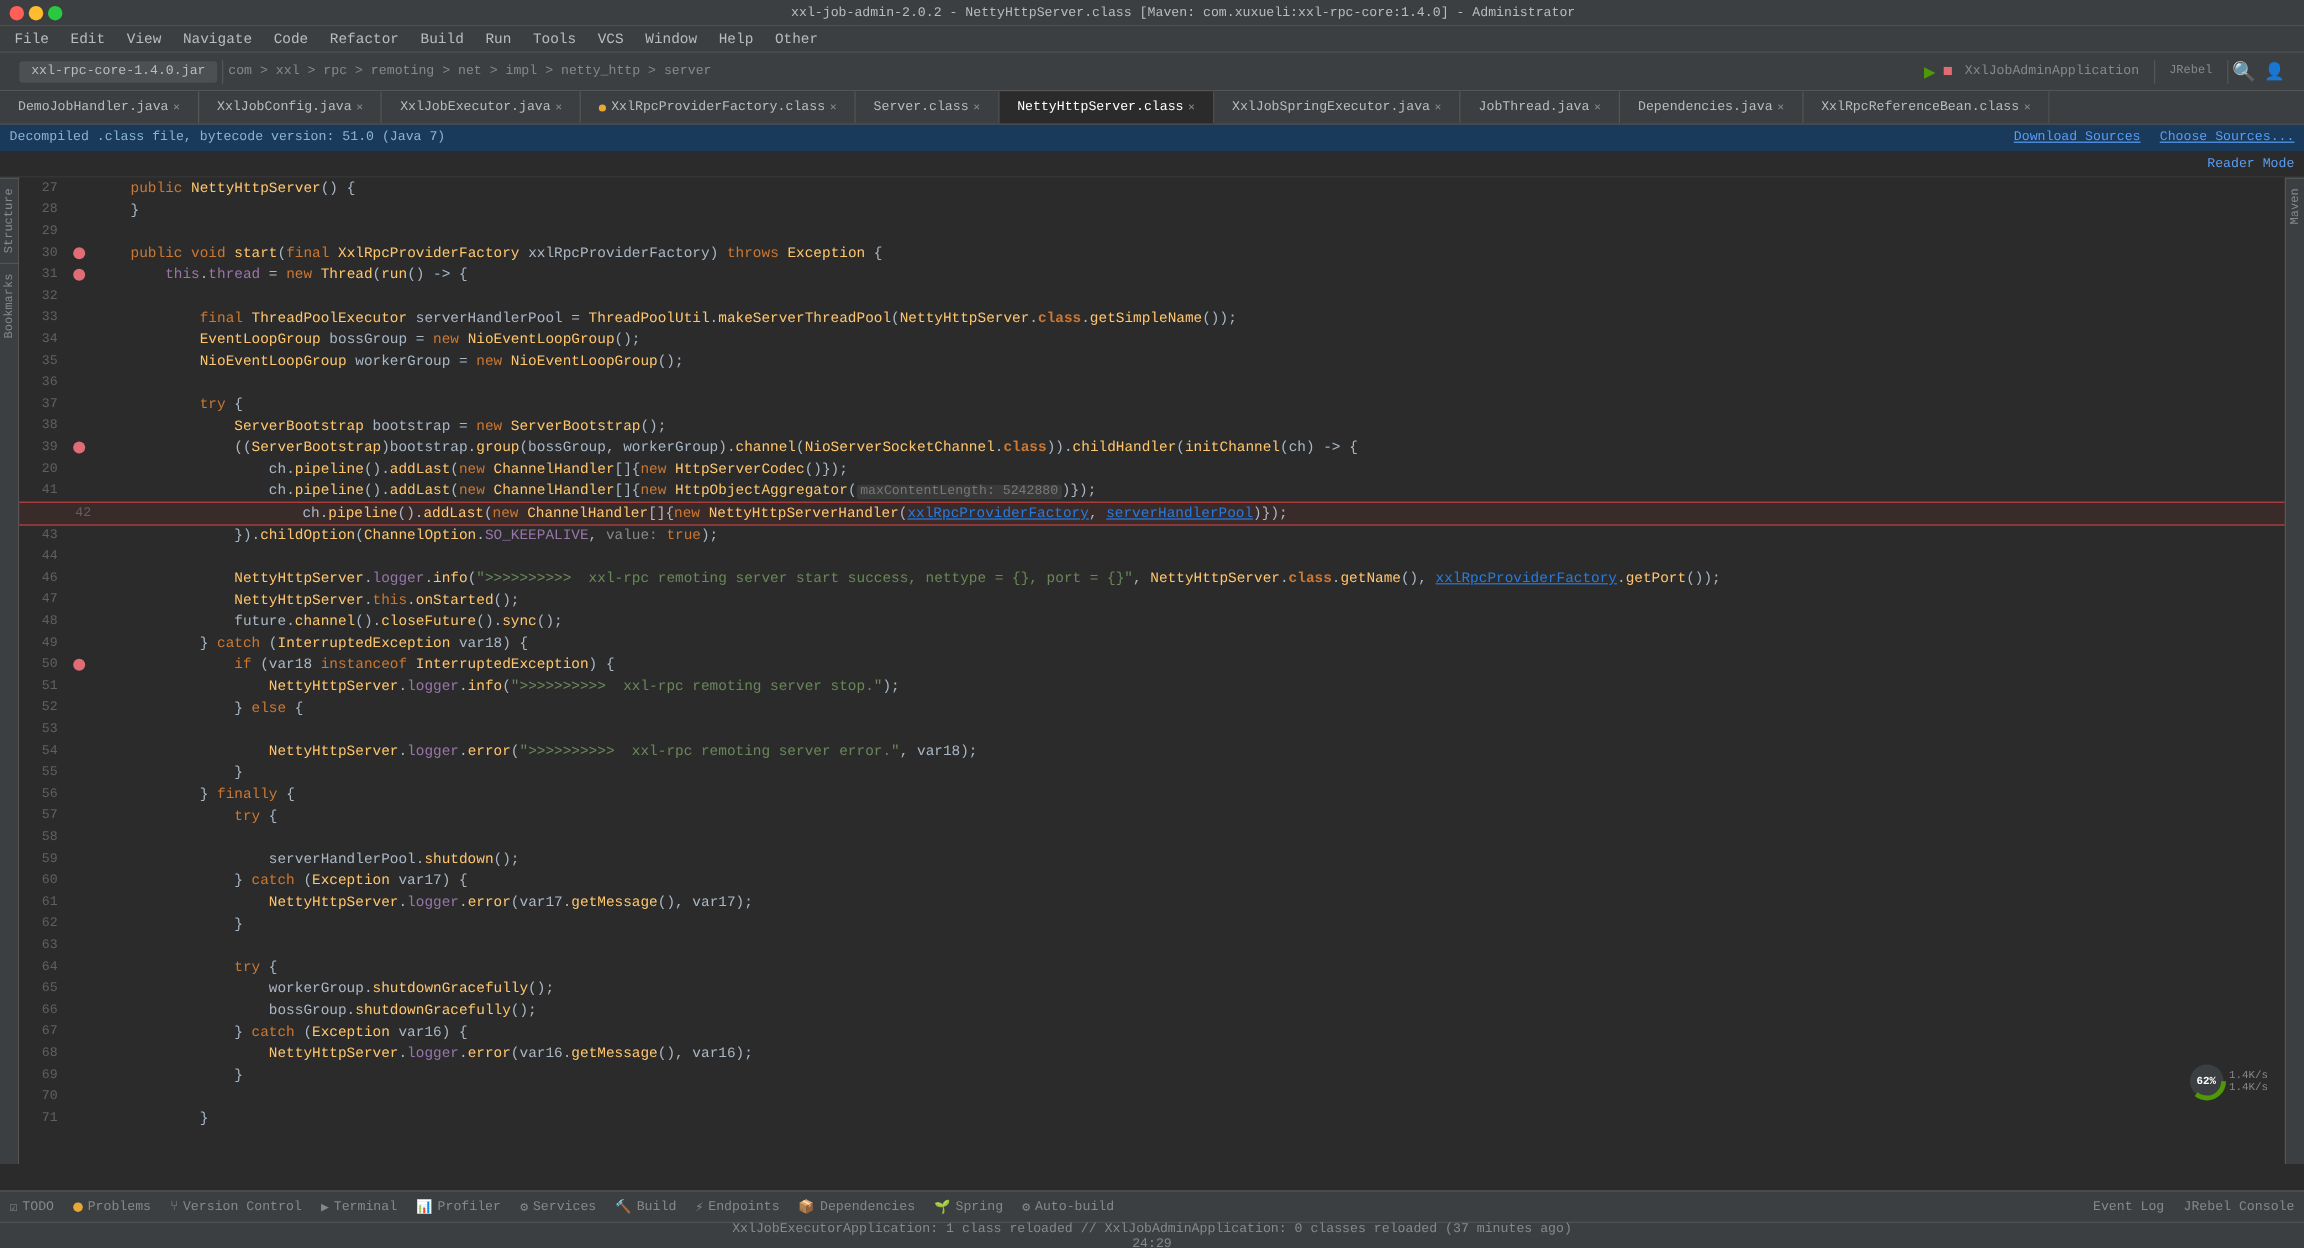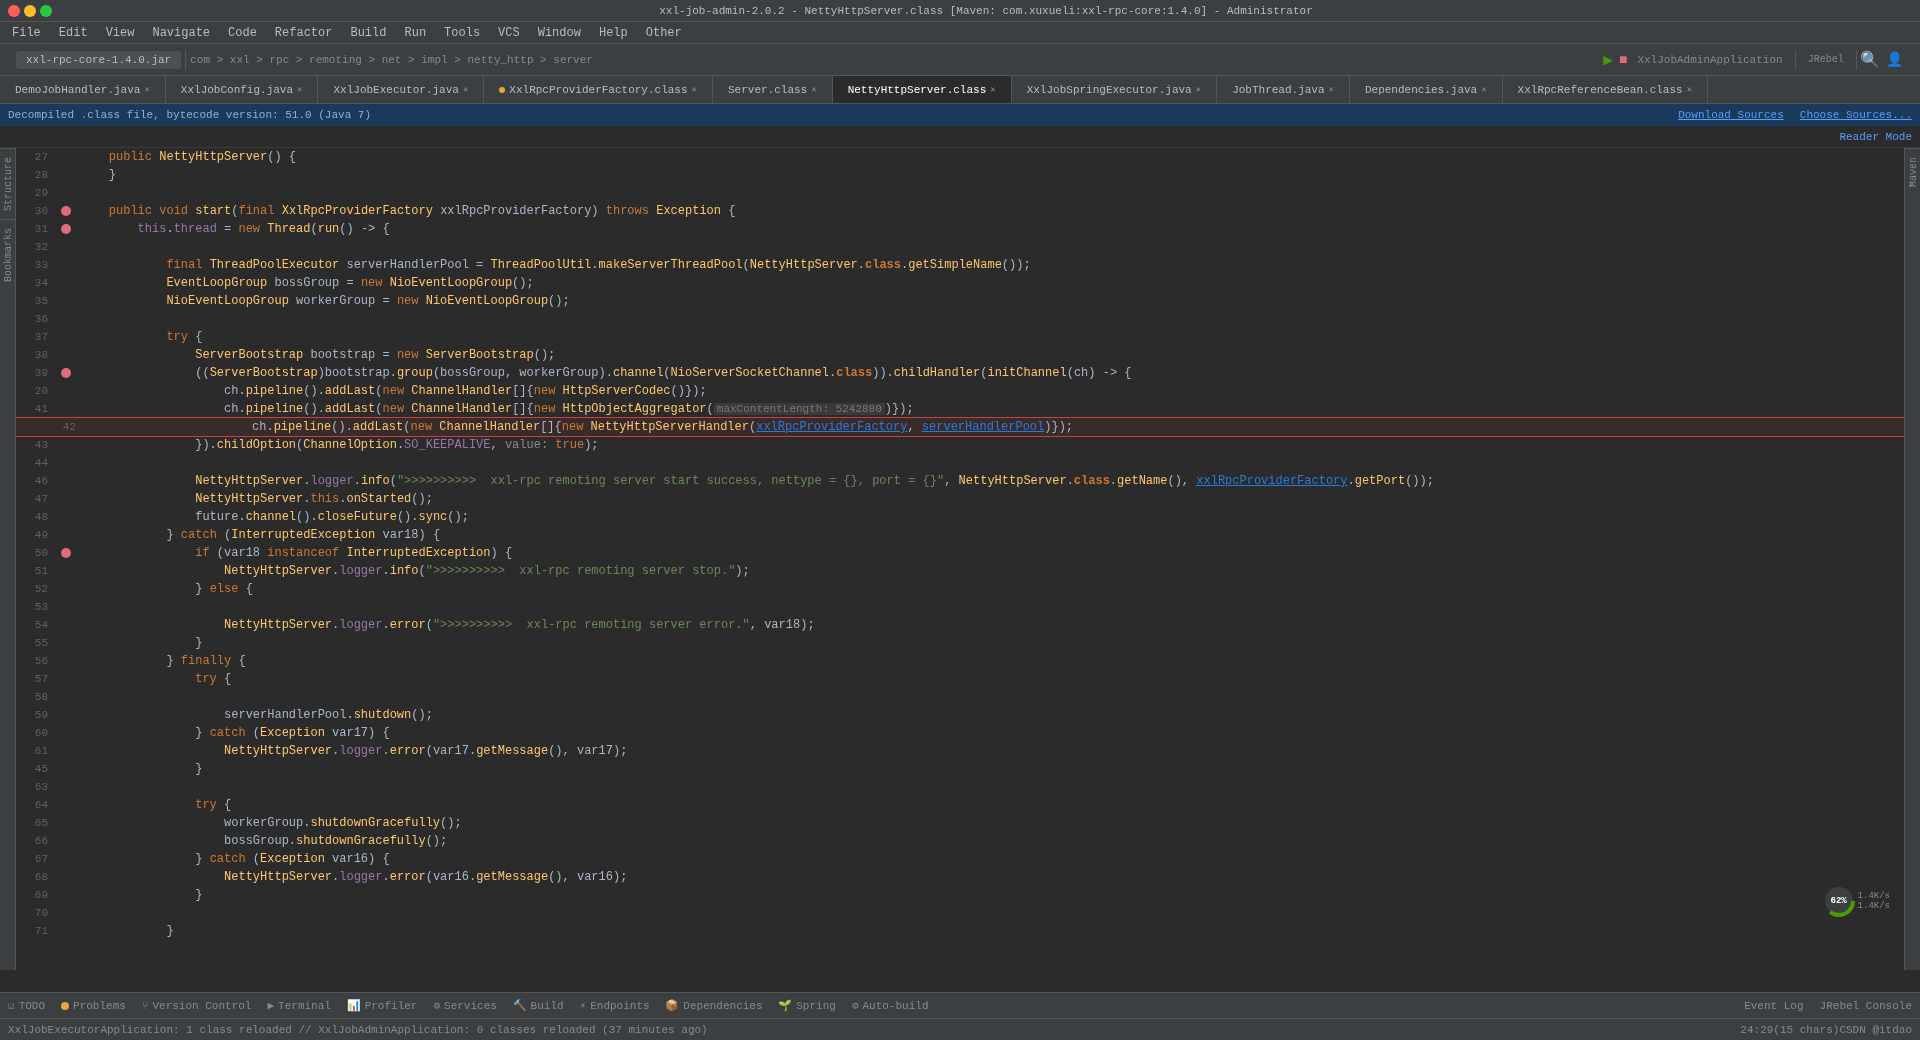--- a/index.html
+++ b/index.html
@@ -173,20 +173,21 @@
       align-items: center;
       padding: 0 8px;
       border-top: 1px solid #555;
       font-size: 11px;
       color: #888;
       position: absolute;
       bottom: 0;
       left: 0;
       right: 0;
       justify-content: space-between;
+      flex-direction: column;
     }
 
     
     .perf-indicator {
       position: absolute;
       right: 30px;
       bottom: 52px;
       display: flex;
       align-items: center;
       gap: 2px;
@@ -545,21 +546,21 @@
         <span class="code-content">                } <span class="kw">catch</span> (<span class="cls">Exception</span> <span class="var">var17</span>) {</span>
       </div>
 
       <div class="code-line">
         <span class="line-num">61</span>
         <span class="line-icons"></span>
         <span class="code-content">                    <span class="cls">NettyHttpServer</span>.<span class="field">logger</span>.<span class="method">error</span>(<span class="var">var17</span>.<span class="method">getMessage</span>(), <span class="var">var17</span>);</span>
       </div>
 
       <div class="code-line">
-        <span class="line-num">45</span>
+        <span class="line-num">62</span>
         <span class="line-icons"></span>
         <span class="code-content">                }</span>
       </div>
 
       <div class="code-line">
         <span class="line-num">63</span>
         <span class="line-icons"></span>
         <span class="code-content"></span>
       </div>
 

